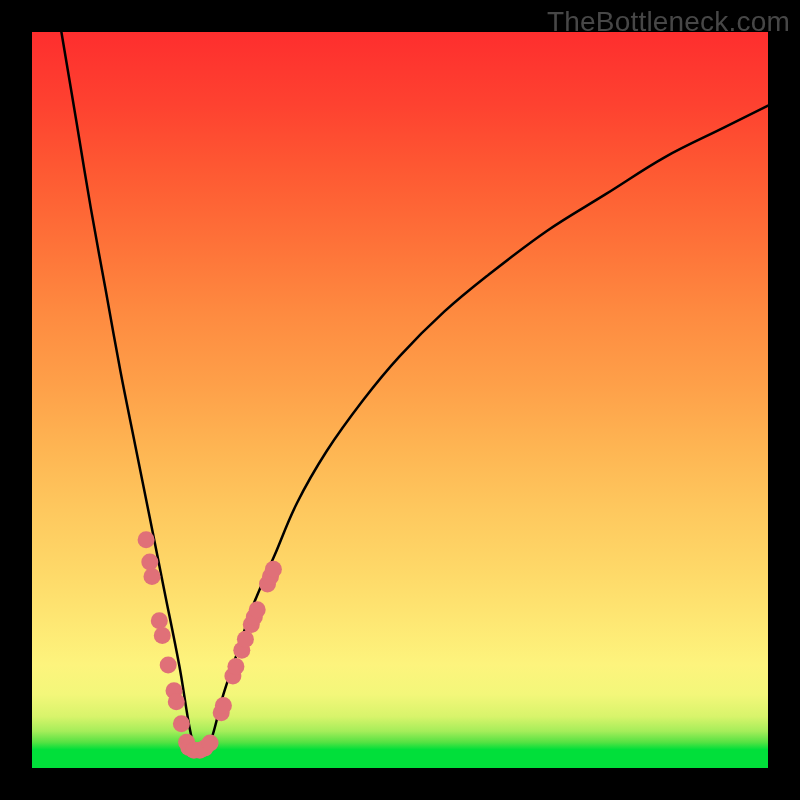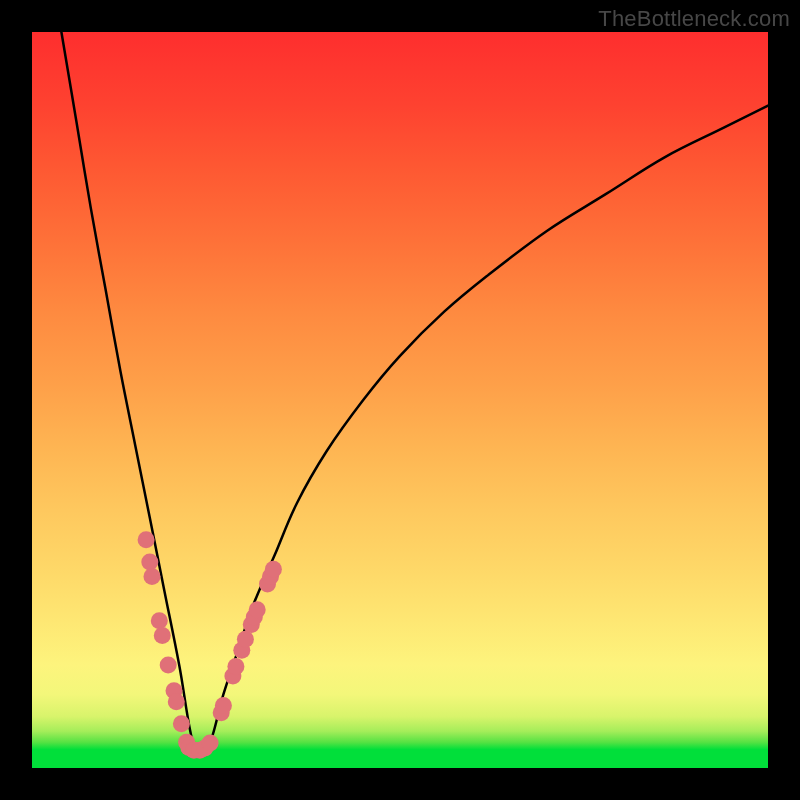--- a/index.html
+++ b/index.html
@@ -44,21 +44,21 @@
       #fe5732 82%,
       #fe4230 90%,
       #fe2e2e 100%
     );
   }
   .watermark {
     position: absolute;
     top: 6px;
     right: 10px;
     color: #474747;
-    font-size: 22px;
+    font-size: 28px;
     font-weight: 500;
     letter-spacing: 0.2px;
     user-select: none;
   }
   svg.curve-layer {
     position: absolute;
     top: 0;
     left: 0;
     width: 736px;
     height: 736px;

